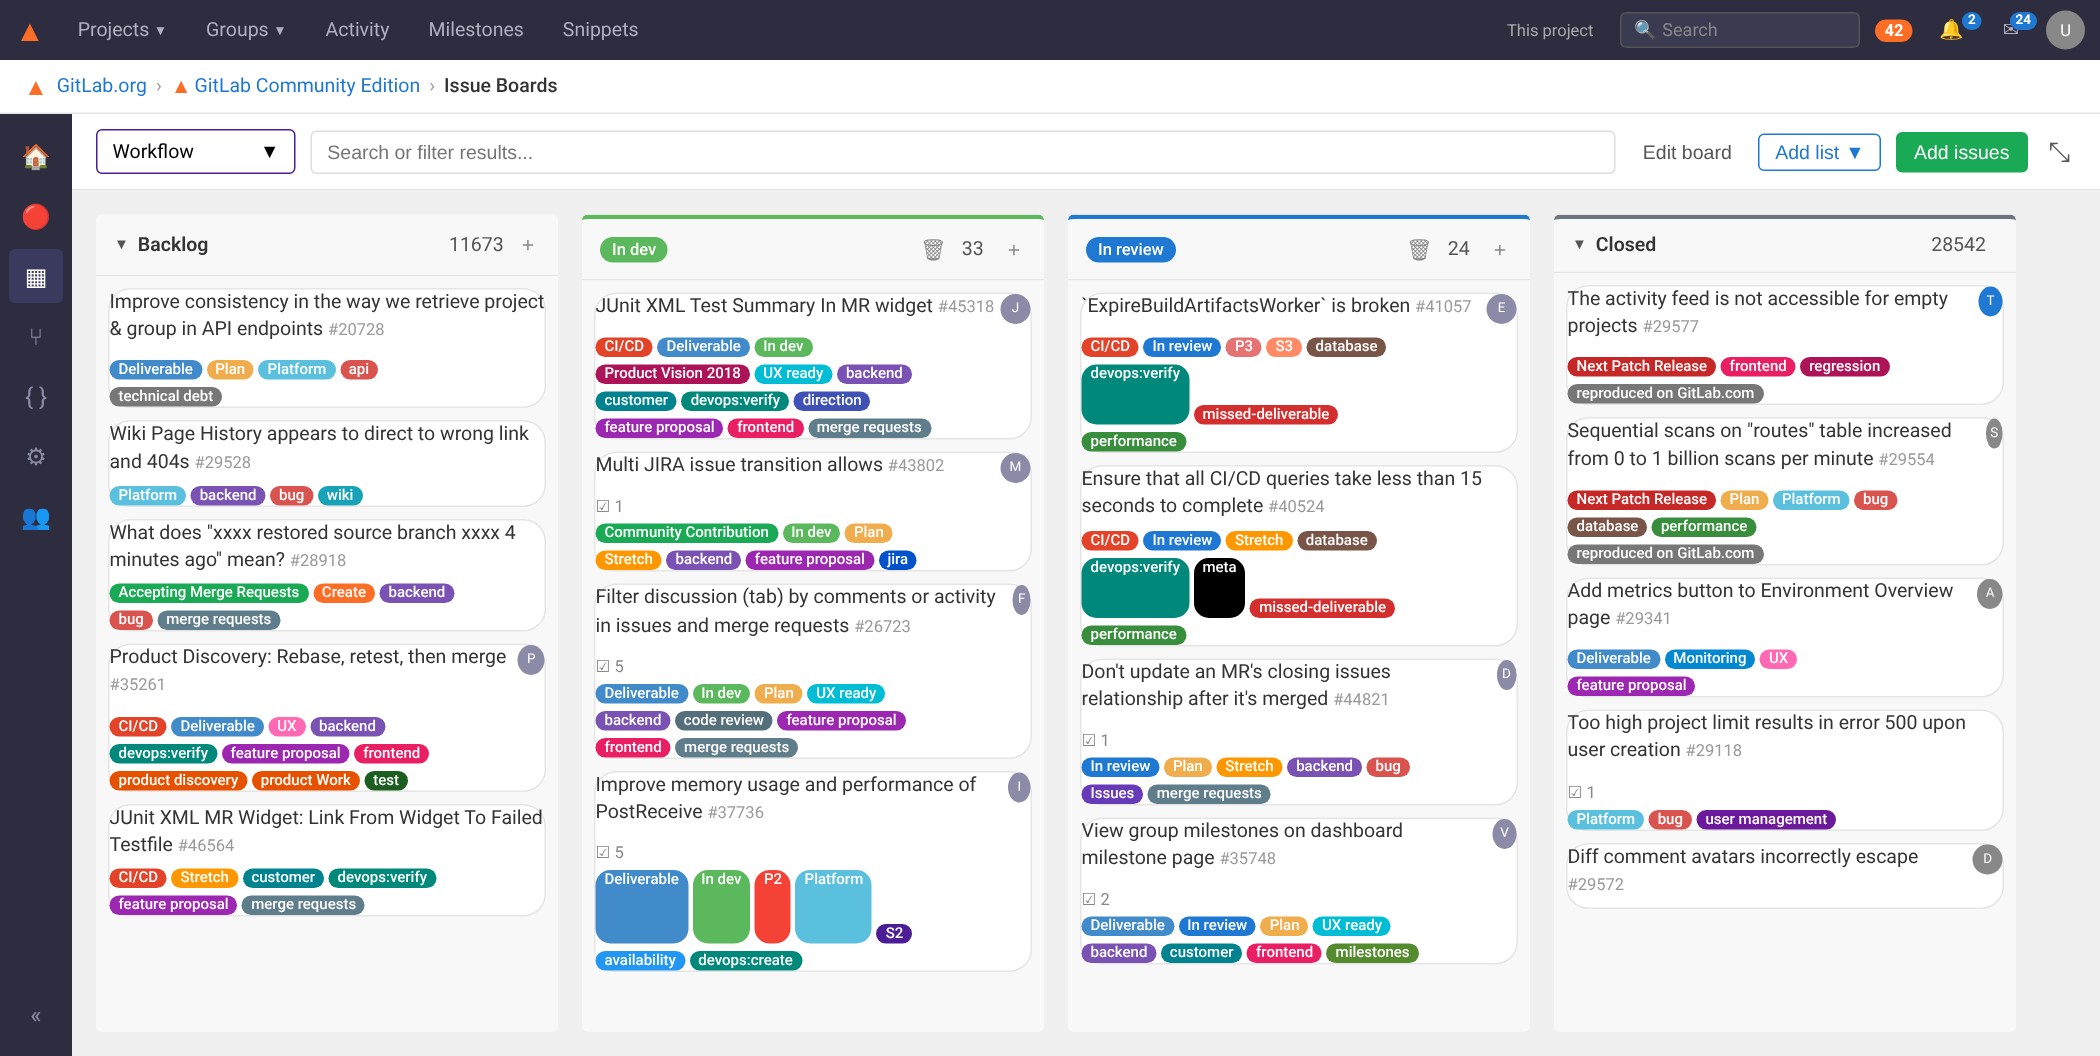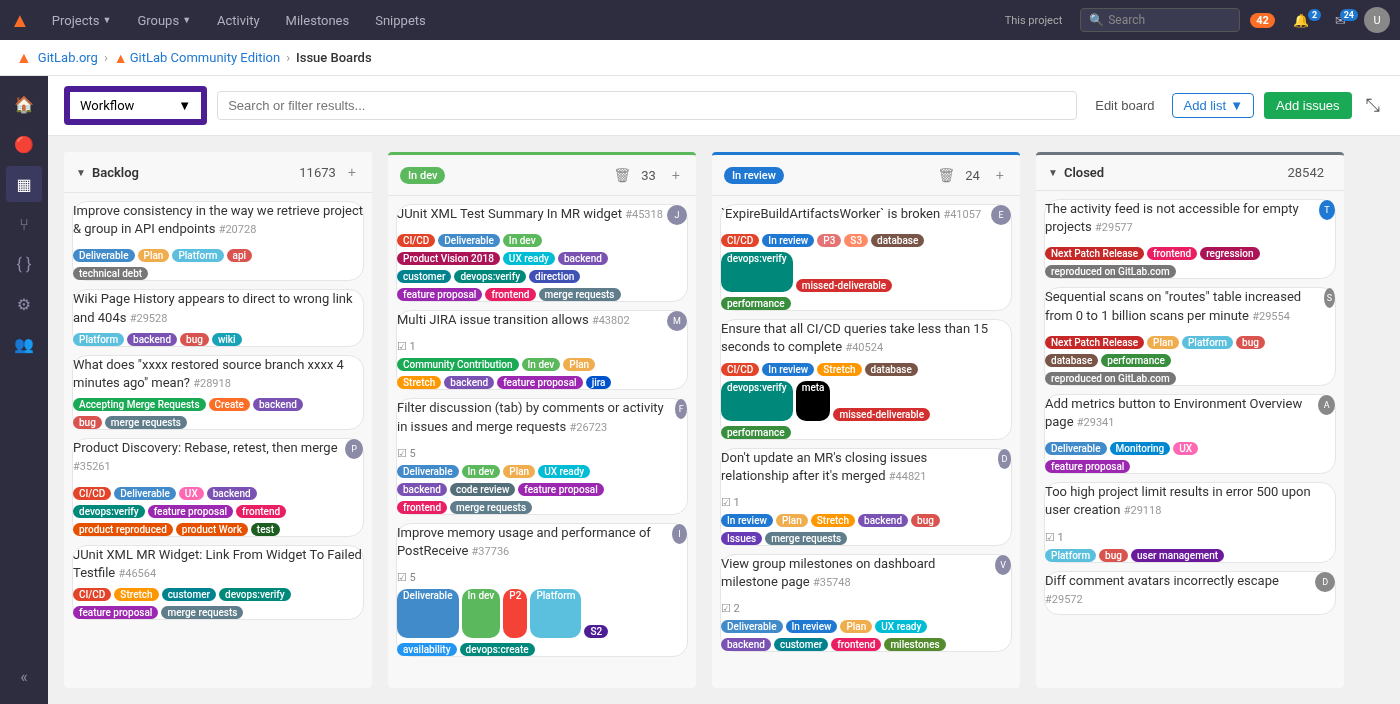--- a/index.html
+++ b/index.html
@@ -108,21 +108,21 @@
     
     .board-toolbar {
       background: #fff;
       border-bottom: 1px solid #e5e5e5;
       padding: 10px 16px;
       display: flex;
       align-items: center;
       gap: 10px;
     }
     .workflow-select {
-      border: 6px solid #4c1d95;
+      border: 1px solid #4c1d95;
       border-radius: 4px;
       padding: 6px 10px;
       font-size: 13px;
       background: #fff;
       min-width: 130px;
       display: flex; align-items: center; justify-content: space-between;
       cursor: pointer;
       gap: 44px;
     }
     .filter-input {
@@ -482,21 +482,21 @@
             <span class="tag t-deliverable">Deliverable</span>
             <span class="tag t-ux">UX</span>
             <span class="tag t-backend">backend</span>
           </div>
           <div class="card-tags">
             <span class="tag t-devops">devops:verify</span>
             <span class="tag t-feature">feature proposal</span>
             <span class="tag t-frontend">frontend</span>
           </div>
           <div class="card-tags">
-            <span class="tag t-proddisc">product reproduced</span>
+            <span class="tag t-proddisc">product discovery</span>
             <span class="tag t-proddisc">product Work</span>
             <span class="tag t-test">test</span>
           </div>
         </div>
 
         <div class="card">
           <div class="card-title">JUnit XML MR Widget: Link From Widget To Failed Testfile <span class="card-id">#46564</span></div>
           <div class="card-tags">
             <span class="tag t-cicd">CI/CD</span>
             <span class="tag t-stretch">Stretch</span>

